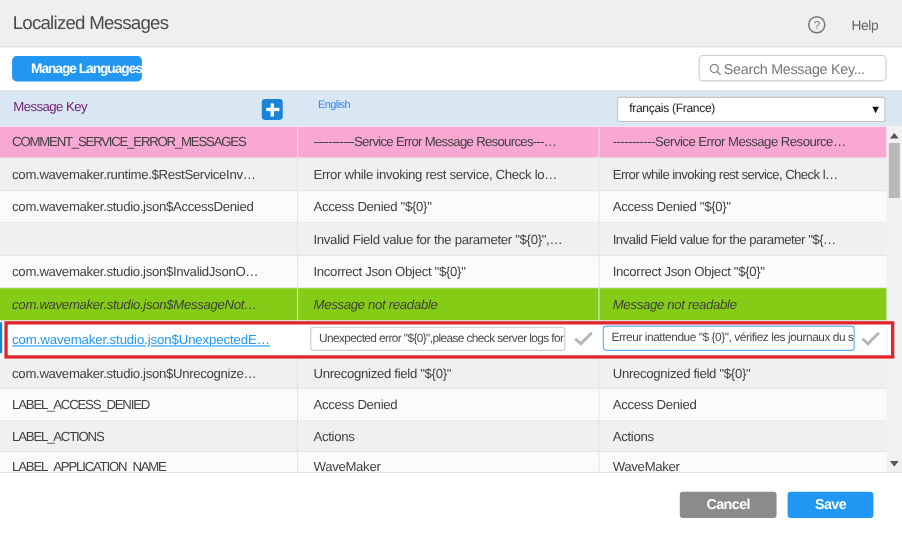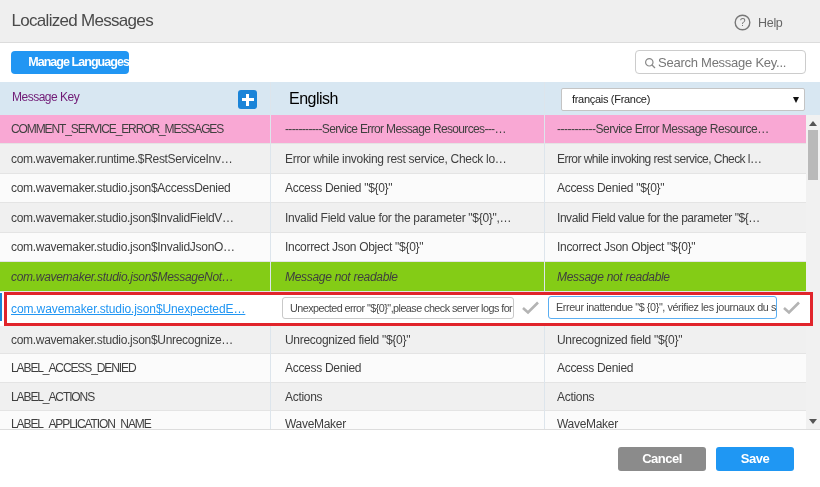--- a/index.html
+++ b/index.html
@@ -2,30 +2,30 @@
 <html><head>
 <meta charset="utf-8">
 <style>
   * { margin:0; padding:0; box-sizing:border-box; }
   html,body { width:820px; height:487px; background:#fff; font-family:"Liberation Sans", sans-serif; overflow:hidden; }
   
   .titlebar { position:absolute; left:0; top:0; width:820px; height:43px; background:#efefef; border-bottom:1px solid #dcdcdc; }
   .title { position:absolute; left:11.5px; top:10.5px; font-size:17px; letter-spacing:-0.7px; color:#4a4a4a; }
   .help { position:absolute; left:734px; top:14px; width:80px; height:17px; color:#666; font-size:12.5px; letter-spacing:-0.3px; }
   .help svg { position:absolute; left:0; top:0; }
-  .help span { position:absolute; left:24px; top:2px;text-align:right; }
+  .help span { position:absolute; left:40px; top:2px;text-align:right; }
   
   .btn-manage { position:absolute; left:11px; top:51px; width:118px; height:23px; background:#2196f3; border-radius:4px; color:#fff; font-size:12.5px; letter-spacing:-0.95px; font-weight:bold; text-align:right; line-height:23px; }
   .searchbox { position:absolute; left:635px; top:50px; width:171px; height:24px; border:1px solid #ccc; border-radius:4px; background:#fff; }
   .searchbox svg { position:absolute; left:9px; top:7px; }
   .searchbox span { position:absolute; left:22px; top:4px; font-size:13px; letter-spacing:-0.25px; color:#777; }
   
   .thead { position:absolute; left:0; top:82px; width:820px; height:32.5px; background:#d8e7f2; }
   .th1 { position:absolute; left:12px; top:90px; font-size:12px; letter-spacing:-0.5px; color:#701a75; }
-  .th2 { position:absolute; left:289px; top:90px; font-size:16px; letter-spacing:-0.5px; color:#000000; }
+  .th2 { position:absolute; left:289px; top:90px; font-size:10px; letter-spacing:-0.5px; color:#3b82f6; }
   .addbtn { position:absolute; left:238px; top:90px; width:19px; height:19px; background:#1a84d8; border-radius:3px; }
   .addbtn::before { content:""; position:absolute; left:3.5px; top:8px; width:12px; height:3px; background:#fff; }
   .addbtn::after { content:""; position:absolute; left:8px; top:3.5px; width:3px; height:12px; background:#fff; }
   .selbox { position:absolute; left:561px; top:87.5px; width:244px; height:23px; background:#fff; border:1px solid #c4c4c4; border-radius:2px; }
   .selbox .txt { position:absolute; left:10px; top:4px; font-size:11px; letter-spacing:-0.3px; color:#222; }
   .selbox .caret { position:absolute; right:5px; top:8.5px; width:0; height:0; border-left:3px solid transparent; border-right:3px solid transparent; border-top:6px solid #111; }
   
   .tbody { position:absolute; left:0; top:115px; width:820px; height:315px; overflow:hidden; background:#fff; }
   .row { position:absolute; left:0; width:806px; border-bottom:1px solid #e4e4e4; }
   .cell { position:absolute; top:0; height:100%; display:flex; align-items:center; font-size:12px; letter-spacing:-0.3px; color:#3f3f3f; white-space:nowrap; overflow:hidden; }
@@ -89,21 +89,20 @@
     <div class="cell c1">com.wavemaker.runtime.$RestServiceInv…</div>
     <div class="cell c2">Error while invoking rest service, Check lo…</div>
     <div class="cell c3" style="letter-spacing:-0.55px;">Error while invoking rest service, Check l…</div>
   </div>
   <div class="row" style="top:59px; height:29px; background:#fbfbfb;">
     <div class="cell c1">com.wavemaker.studio.json$AccessDenied</div>
     <div class="cell c2">Access Denied "${0}"</div>
     <div class="cell c3">Access Denied "${0}"</div>
   </div>
   <div class="row" style="top:88px; height:30px; background:#f0f0f0;">
-    <div class="cell c1">com.wavemaker.studio.json$InvalidFieldV…</div>
     <div class="cell c2">Invalid Field value for the parameter "${0}",…</div>
     <div class="cell c3" style="letter-spacing:-0.45px;">Invalid Field value for the parameter "${…</div>
   </div>
   <div class="row" style="top:118px; height:29px; background:#fbfbfb;">
     <div class="cell c1">com.wavemaker.studio.json$InvalidJsonO…</div>
     <div class="cell c2">Incorrect Json Object "${0}"</div>
     <div class="cell c3">Incorrect Json Object "${0}"</div>
   </div>
   <div class="row" style="top:147px; height:30px; background:#84cc16;font-style:italic;">
     <div class="cell c1">com.wavemaker.studio.json$MessageNot…</div>

